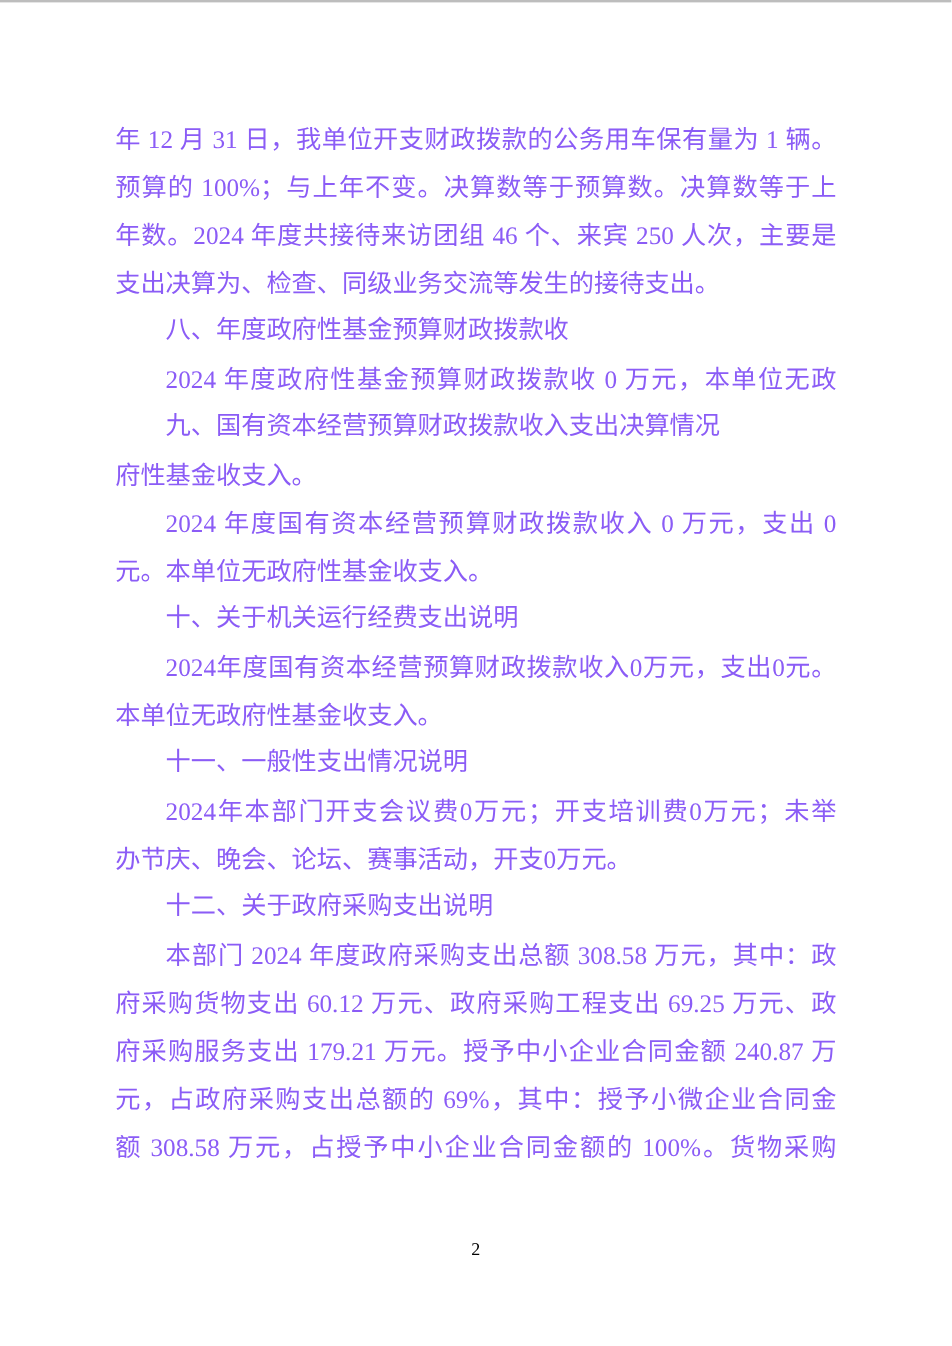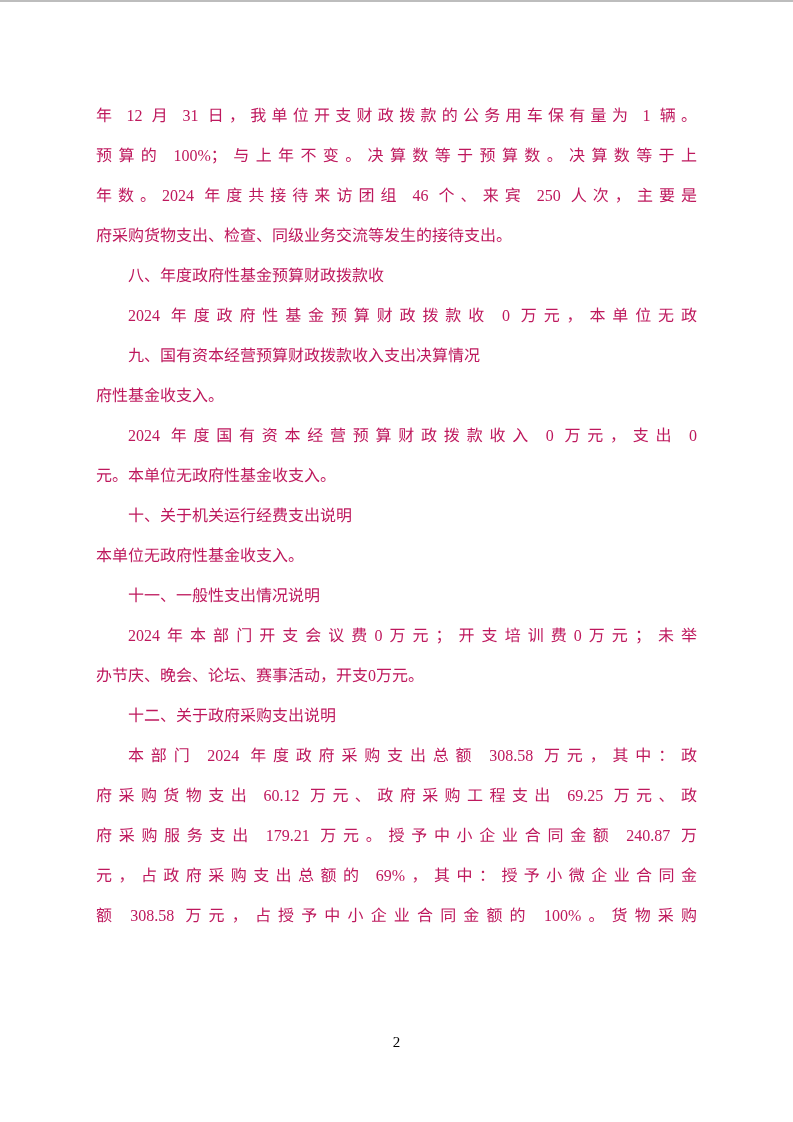--- a/index.html
+++ b/index.html
@@ -29,24 +29,24 @@
 
   .doc-body {
     position: absolute;
     top: 96px;
     left: 96px;
     width: 601px;
   }
 
   .line {
     width: 601px;
-    font-size: 16px;
+    font-size: 21px;
     line-height: 40px;
     white-space: normal;
-    color: #be185d;
+    color: #8b5cf6;
   }
 
   .body {
     font-family: "Liberation Serif", "DejaVu Serif", serif;
   }
 
   .heading {
     font-family: "Liberation Sans", "DejaVu Sans", sans-serif;
     font-weight: normal;
   }
@@ -74,28 +74,29 @@
 </style>
 </head>
 <body>
 
 <div class="page" style="background: rgb(255, 255, 255); color: rgb(0, 0, 0);">
   <div class="top-edge" style="background: rgb(189, 189, 189);"></div>
   <div class="doc-body">
       <div class="line body jfull">年 12 月 31 日，我单位开支财政拨款的公务用车保有量为 1 辆。</div>
       <div class="line body jfull">预算的 100%；与上年不变。决算数等于预算数。决算数等于上</div>
       <div class="line body jfull">年数。2024 年度共接待来访团组 46 个、来宾 250 人次，主要是</div>
-      <div class="line body">府采购货物支出、检查、同级业务交流等发生的接待支出。</div>
+      <div class="line body">支出决算为、检查、同级业务交流等发生的接待支出。</div>
       <div class="line heading ind">八、年度政府性基金预算财政拨款收</div>
       <div class="line body ind jfull">2024 年度政府性基金预算财政拨款收 0 万元，本单位无政</div>
       <div class="line heading ind">九、国有资本经营预算财政拨款收入支出决算情况</div>
       <div class="line body">府性基金收支入。</div>
       <div class="line body ind jfull">2024 年度国有资本经营预算财政拨款收入 0 万元，支出 0</div>
       <div class="line body">元。本单位无政府性基金收支入。</div>
       <div class="line heading ind">十、关于机关运行经费支出说明</div>
+      <div class="line body ind jfull">2024年度国有资本经营预算财政拨款收入0万元，支出0元。</div>
       <div class="line body">本单位无政府性基金收支入。</div>
       <div class="line heading ind">十一、一般性支出情况说明</div>
       <div class="line body ind jfull">2024年本部门开支会议费0万元；开支培训费0万元；未举</div>
       <div class="line body">办节庆、晚会、论坛、赛事活动，开支0万元。</div>
       <div class="line heading ind">十二、关于政府采购支出说明</div>
       <div class="line body ind jfull">本部门 2024 年度政府采购支出总额 308.58 万元，其中：政</div>
       <div class="line body jfull">府采购货物支出 60.12 万元、政府采购工程支出 69.25 万元、政</div>
       <div class="line body jfull">府采购服务支出 179.21 万元。授予中小企业合同金额 240.87 万</div>
       <div class="line body jfull">元，占政府采购支出总额的 69%，其中：授予小微企业合同金</div>
       <div class="line body jfull">额 308.58 万元，占授予中小企业合同金额的 100%。货物采购</div>

